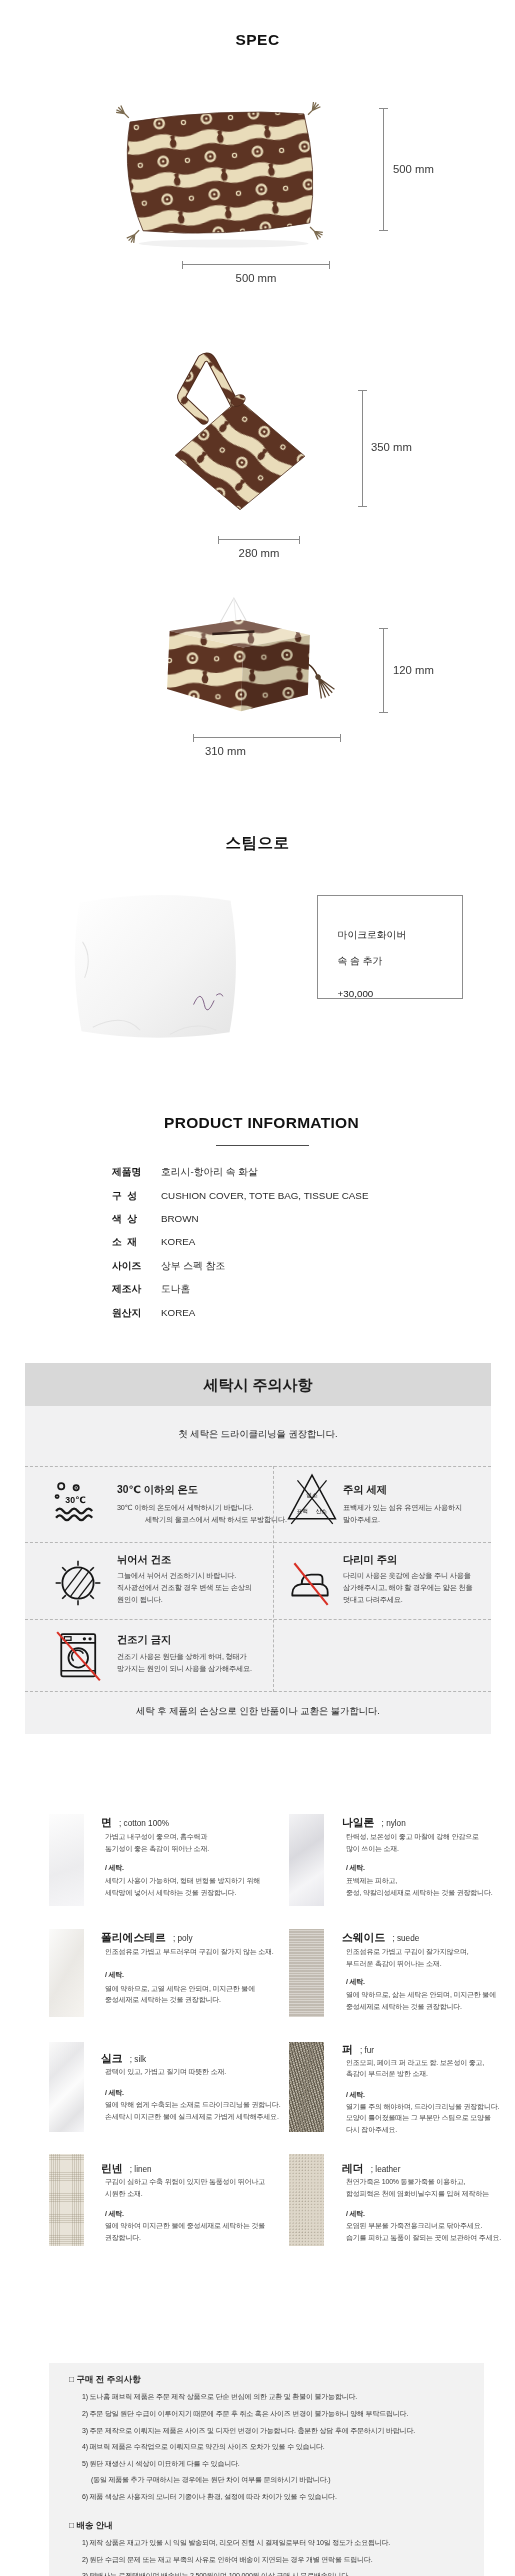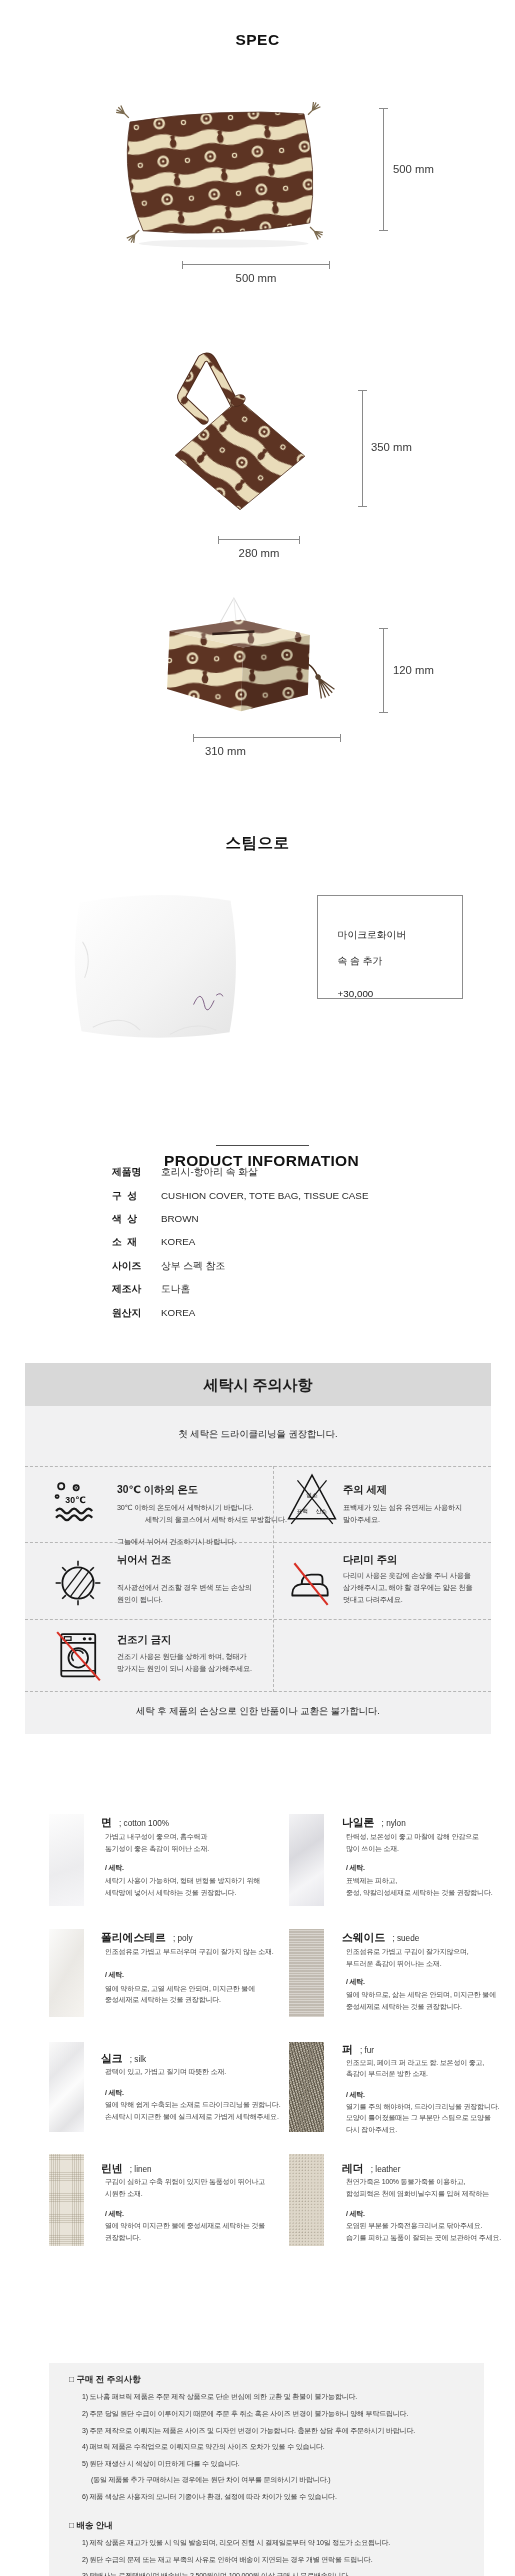--- a/index.html
+++ b/index.html
@@ -162,21 +162,21 @@
     <path d="M60,286 Q120,256 152,292 M210,300 Q260,272 300,292 M40,120 Q60,150 44,190" stroke="#e3e3e3" stroke-width="2" fill="none"></path>
     <path d="M256,242 q14,-32 21,0 q5,24 19,-8 M300,224 q9,-7 13,2" stroke="#7a5a80" stroke-width="1.8" fill="none"></path>
   </svg>
 
   <div class="extra-box">
     <div class="t" style="top:16.5px;">마이크로화이버</div>
     <div class="t" style="top:43px;">속 솜 추가</div>
     <div class="t" style="top:76px;">+30,000</div>
   </div>
 
-  <div class="abs ctr sec-title" style="top:1152px; letter-spacing:0.3px;padding-left:8px;">PRODUCT INFORMATION</div>
+  <div class="abs ctr sec-title" style="top:1114px; letter-spacing:0.3px;padding-left:8px;">PRODUCT INFORMATION</div>
   <div class="pi-underline"></div>
 
   <div class="info-label" style="top:1166px;">제품명</div>
   <div class="info-value" style="top:1166px;">호리시-항아리 속 화살</div>
   <div class="info-label" style="top:1190px;">구  성</div>
   <div class="info-value" style="top:1190px;">CUSHION COVER, TOTE BAG, TISSUE CASE</div>
   <div class="info-label" style="top:1213px;">색  상</div>
   <div class="info-value" style="top:1213px;">BROWN</div>
   <div class="info-label" style="top:1236px;">소  재</div>
   <div class="info-value" style="top:1236px;">KOREA</div>
@@ -245,21 +245,21 @@
         <line x1="73.3" y1="73.3" x2="80.4" y2="80.4"></line>
       <line x1="50" y1="83" x2="50" y2="93"></line>
         <line x1="26.7" y1="73.3" x2="19.6" y2="80.4"></line>
       <line x1="17" y1="50" x2="7" y2="50"></line>
         <line x1="26.7" y1="26.7" x2="19.6" y2="19.6"></line>
       <line x1="50" y1="17" x2="50" y2="7"></line>
         <line x1="73.3" y1="26.7" x2="80.4" y2="19.6"></line>
     </g>
   </svg>
   <div class="care-title" style="left:117px; top:1553px;">뉘어서 건조</div>
-  <div class="care-line" style="left:117px; top:1537px;">그늘에서 뉘어서 건조하기시 바랍니다.</div>
+  <div class="care-line" style="left:117px; top:1571px;">그늘에서 뉘어서 건조하기시 바랍니다.</div>
   <div class="care-line" style="left:117px; top:1583px;">직사광선에서 건조할 경우 변색 또는 손상의</div>
   <div class="care-line" style="left:117px; top:1595px;">원인이 됩니다.</div>
 
   <svg class="abs" style="left:284px; top:1557px;" width="52" height="52" viewBox="0 0 100 100">
     <path d="M16,70 Q16,54 34,52 L70,52 Q84,54 84,68 L84,74 L16,74 Z" fill="none" stroke="#161616" stroke-width="3.5" stroke-linejoin="round"></path>
     <path d="M34,52 Q34,34 52,34 L66,34 Q74,34 74,42 L74,52" fill="none" stroke="#161616" stroke-width="3.5"></path>
     <line x1="20" y1="12" x2="84" y2="92" stroke="#d93025" stroke-width="4"></line>
   </svg>
   <div class="care-title" style="left:343px; top:1553px;">다리미 주의</div>
   <div class="care-line" style="left:343px; top:1571px;">다리미 사용은 옷감에 손상을 주니 사용을</div>

